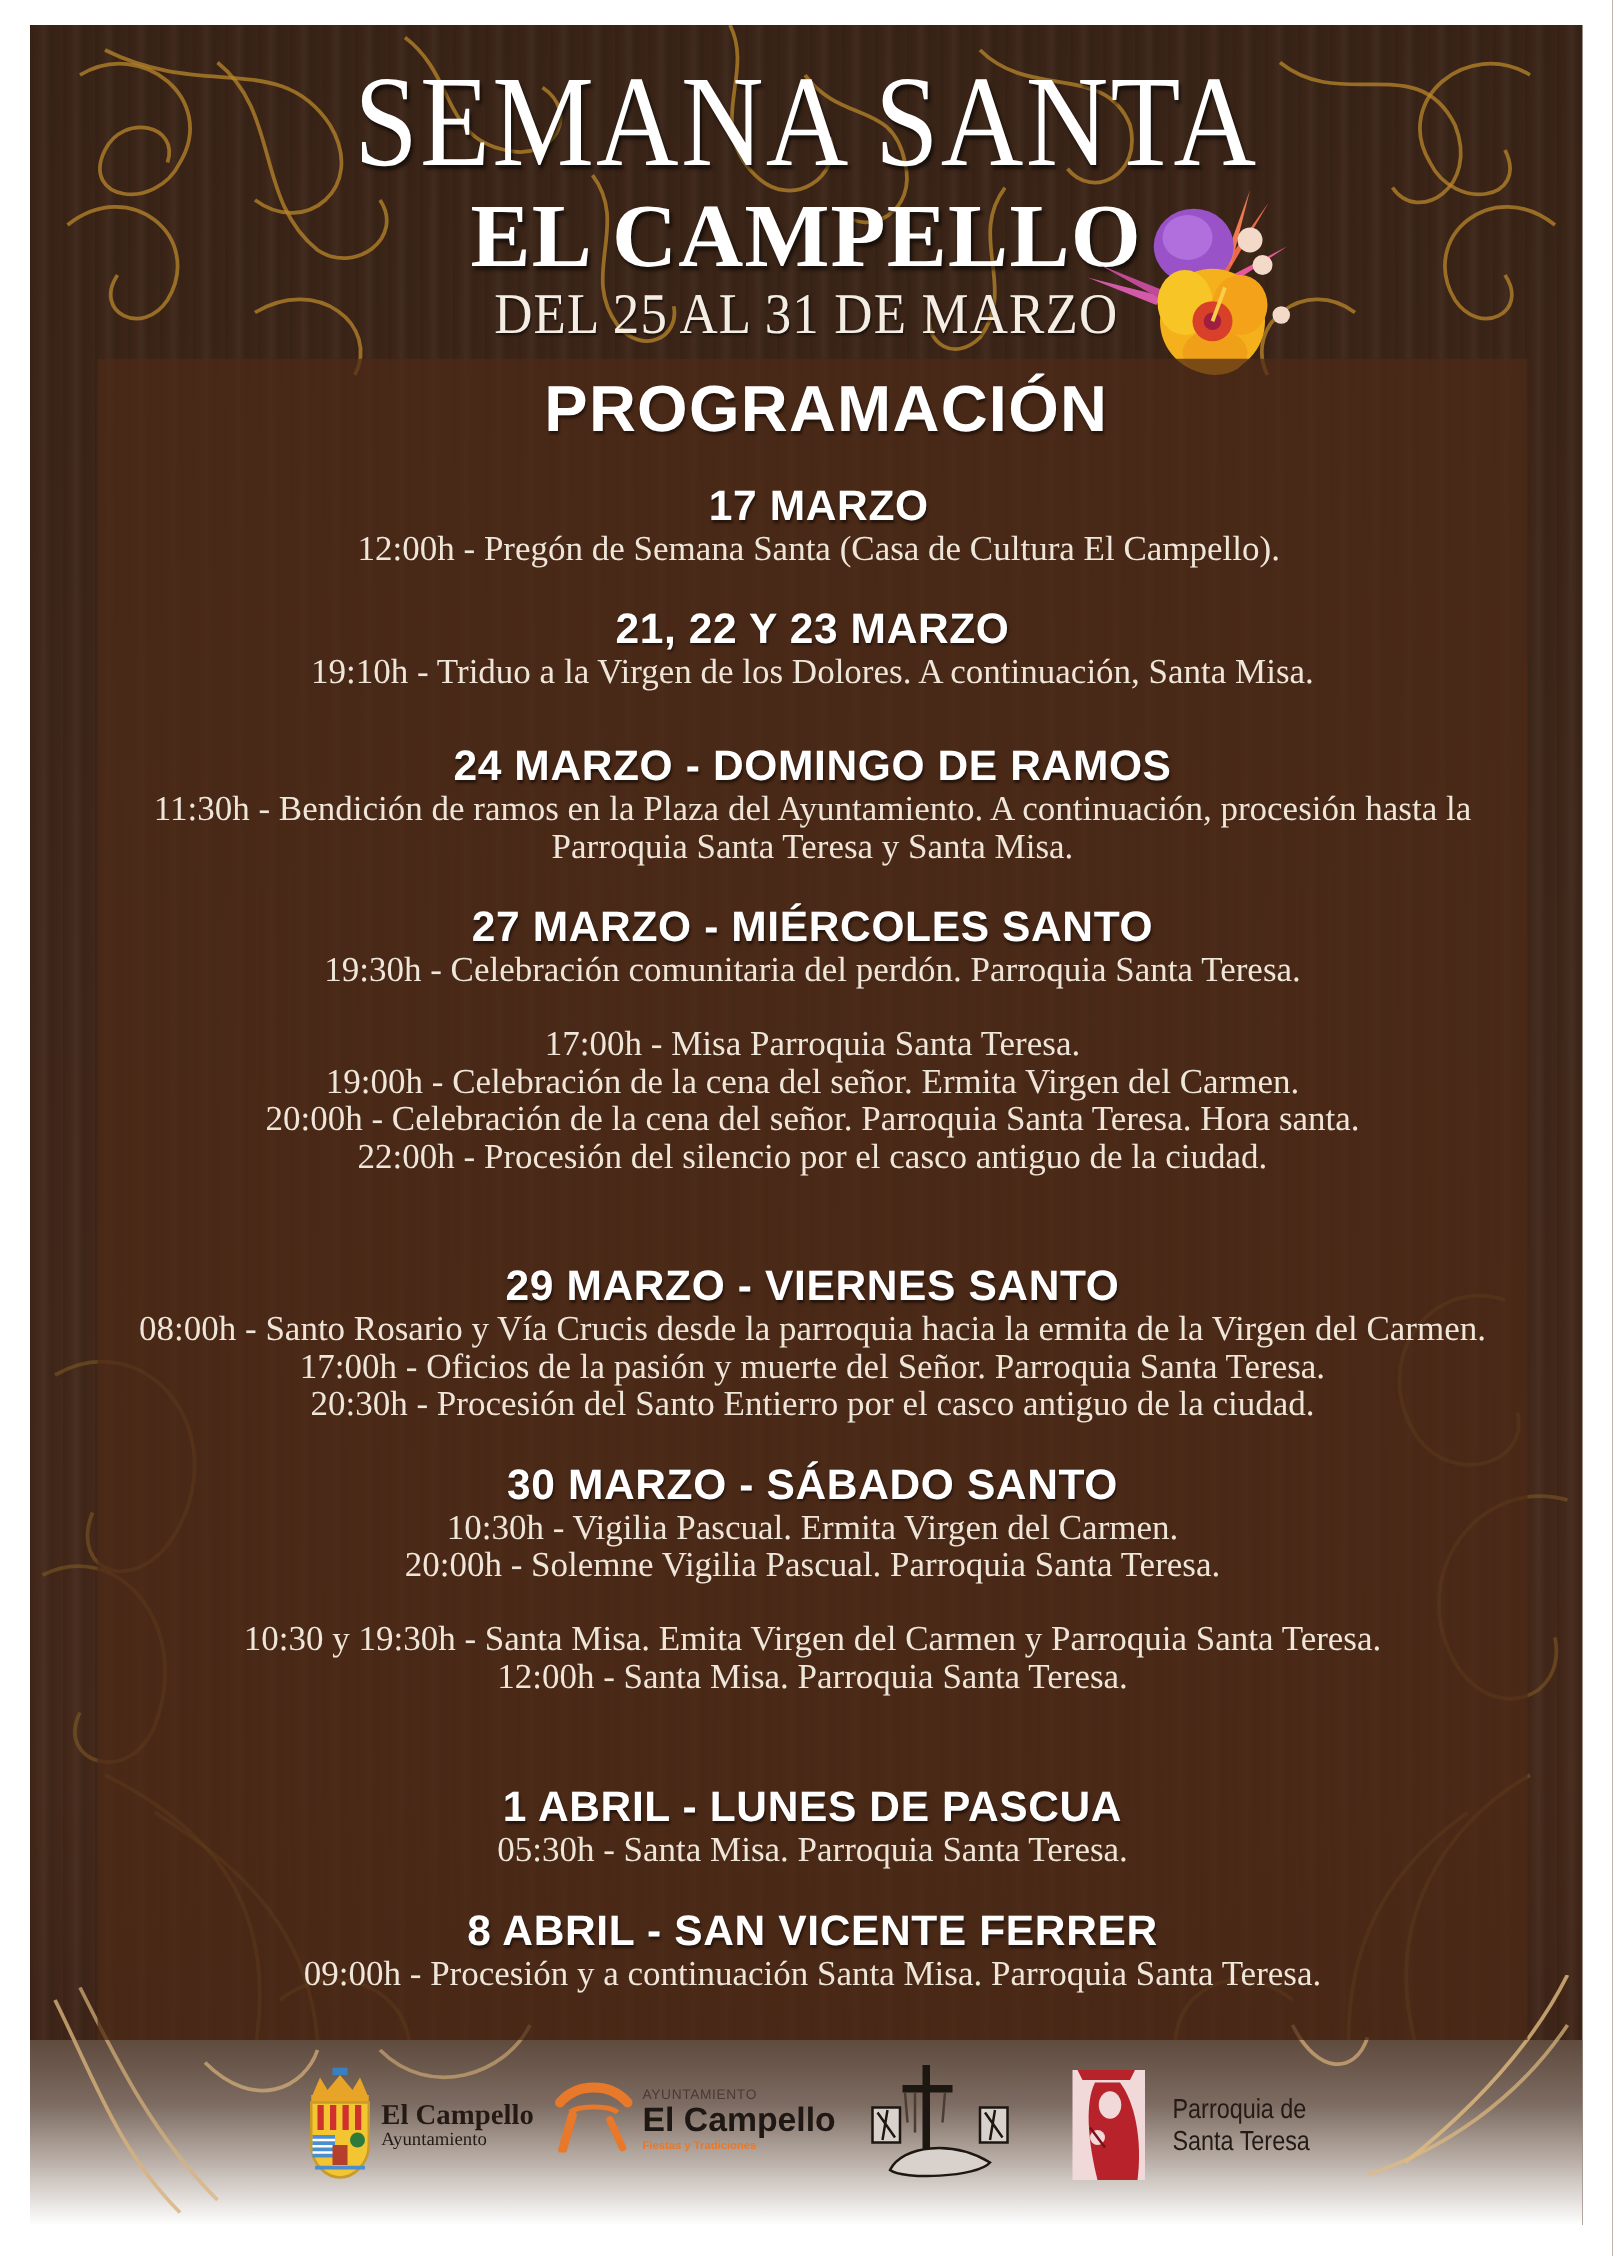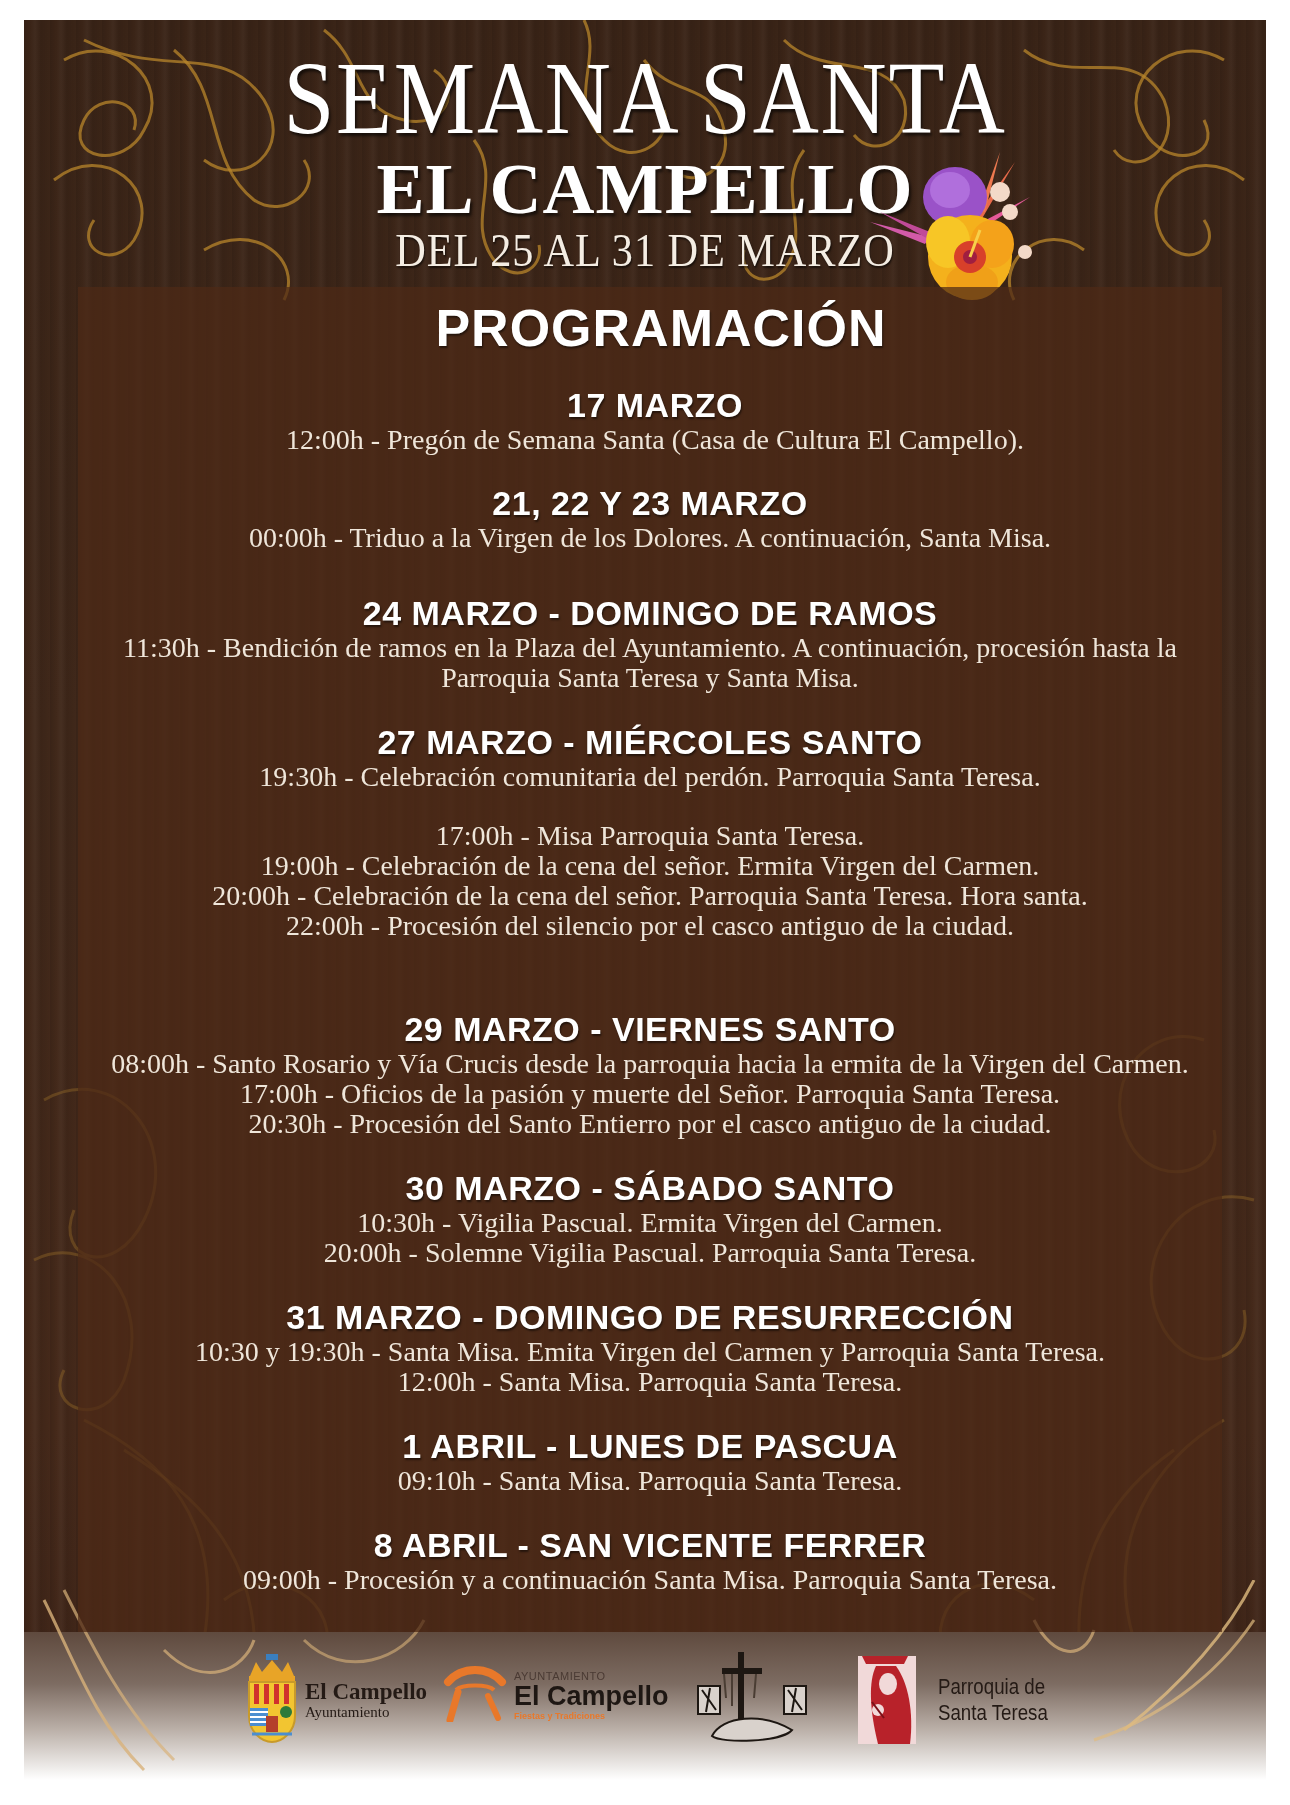--- a/index.html
+++ b/index.html
@@ -148,21 +148,21 @@
   <div class="prog-title">PROGRAMACIÓN</div>
 </div>
 
 <div>
   <div class="event" style="position:absolute;left:83px;width:1144px;text-align:center;top:385px;">
     <h2>17 MARZO</h2>
     <div class="line">12:00h - Pregón de Semana Santa (Casa de Cultura El Campello).</div>
   </div>
   <div class="event" style="position:absolute;left:78px;width:1144px;text-align:center;top:483px;">
     <h2>21, 22 Y 23 MARZO</h2>
-    <div class="line">00:00h - Triduo a la Virgen de los Dolores. A continuación, Santa Misa.</div>
+    <div class="line">19:10h - Triduo a la Virgen de los Dolores. A continuación, Santa Misa.</div>
   </div>
   <div class="event" style="position:absolute;left:78px;width:1144px;text-align:center;top:593px;">
     <h2>24 MARZO - DOMINGO DE RAMOS</h2>
     <div class="line">11:30h - Bendición de ramos en la Plaza del Ayuntamiento. A continuación, procesión hasta la</div>
     <div class="line">Parroquia Santa Teresa y  Santa Misa.</div>
   </div>
   <div class="event" style="position:absolute;left:78px;width:1144px;text-align:center;top:722px;">
     <h2>27 MARZO - MIÉRCOLES SANTO</h2>
     <div class="line">19:30h - Celebración comunitaria del perdón. Parroquia Santa Teresa.</div>
   </div>
@@ -177,27 +177,26 @@
     <div class="line">08:00h - Santo Rosario y Vía Crucis desde la parroquia hacia la ermita de la Virgen del Carmen.</div>
     <div class="line">17:00h - Oficios de la pasión y muerte del Señor. Parroquia Santa Teresa.</div>
     <div class="line">20:30h - Procesión del Santo Entierro por el casco antiguo de la ciudad.</div>
   </div>
   <div class="event" style="position:absolute;left:78px;width:1144px;text-align:center;top:1168px;">
     <h2>30 MARZO - SÁBADO SANTO</h2>
     <div class="line">10:30h - Vigilia Pascual. Ermita Virgen del Carmen.</div>
     <div class="line">20:00h - Solemne Vigilia Pascual. Parroquia Santa Teresa.</div>
   </div>
   <div class="event" style="position:absolute;left:78px;width:1144px;text-align:center;top:1297px;">
-    <h2>31 MARZO - DOMINGO DE RESURRECCIÓN</h2>
     <div class="line">10:30 y 19:30h - Santa Misa. Emita Virgen del Carmen y Parroquia Santa Teresa.</div>
     <div class="line">12:00h - Santa Misa. Parroquia Santa Teresa.</div>
   </div>
   <div class="event" style="position:absolute;left:78px;width:1144px;text-align:center;top:1426px;">
     <h2>1 ABRIL - LUNES DE PASCUA</h2>
-    <div class="line">09:10h - Santa Misa. Parroquia Santa Teresa.</div>
+    <div class="line">05:30h - Santa Misa. Parroquia Santa Teresa.</div>
   </div>
   <div class="event" style="position:absolute;left:78px;width:1144px;text-align:center;top:1525px;">
     <h2>8 ABRIL - SAN VICENTE FERRER</h2>
     <div class="line">09:00h - Procesión y a continuación Santa Misa. Parroquia Santa Teresa.</div>
   </div>
 </div>
 
 <div class="logos">
 
   <svg class="logo" style="left:246px;top:22px;" width="52" height="90" viewBox="0 0 52 90">

